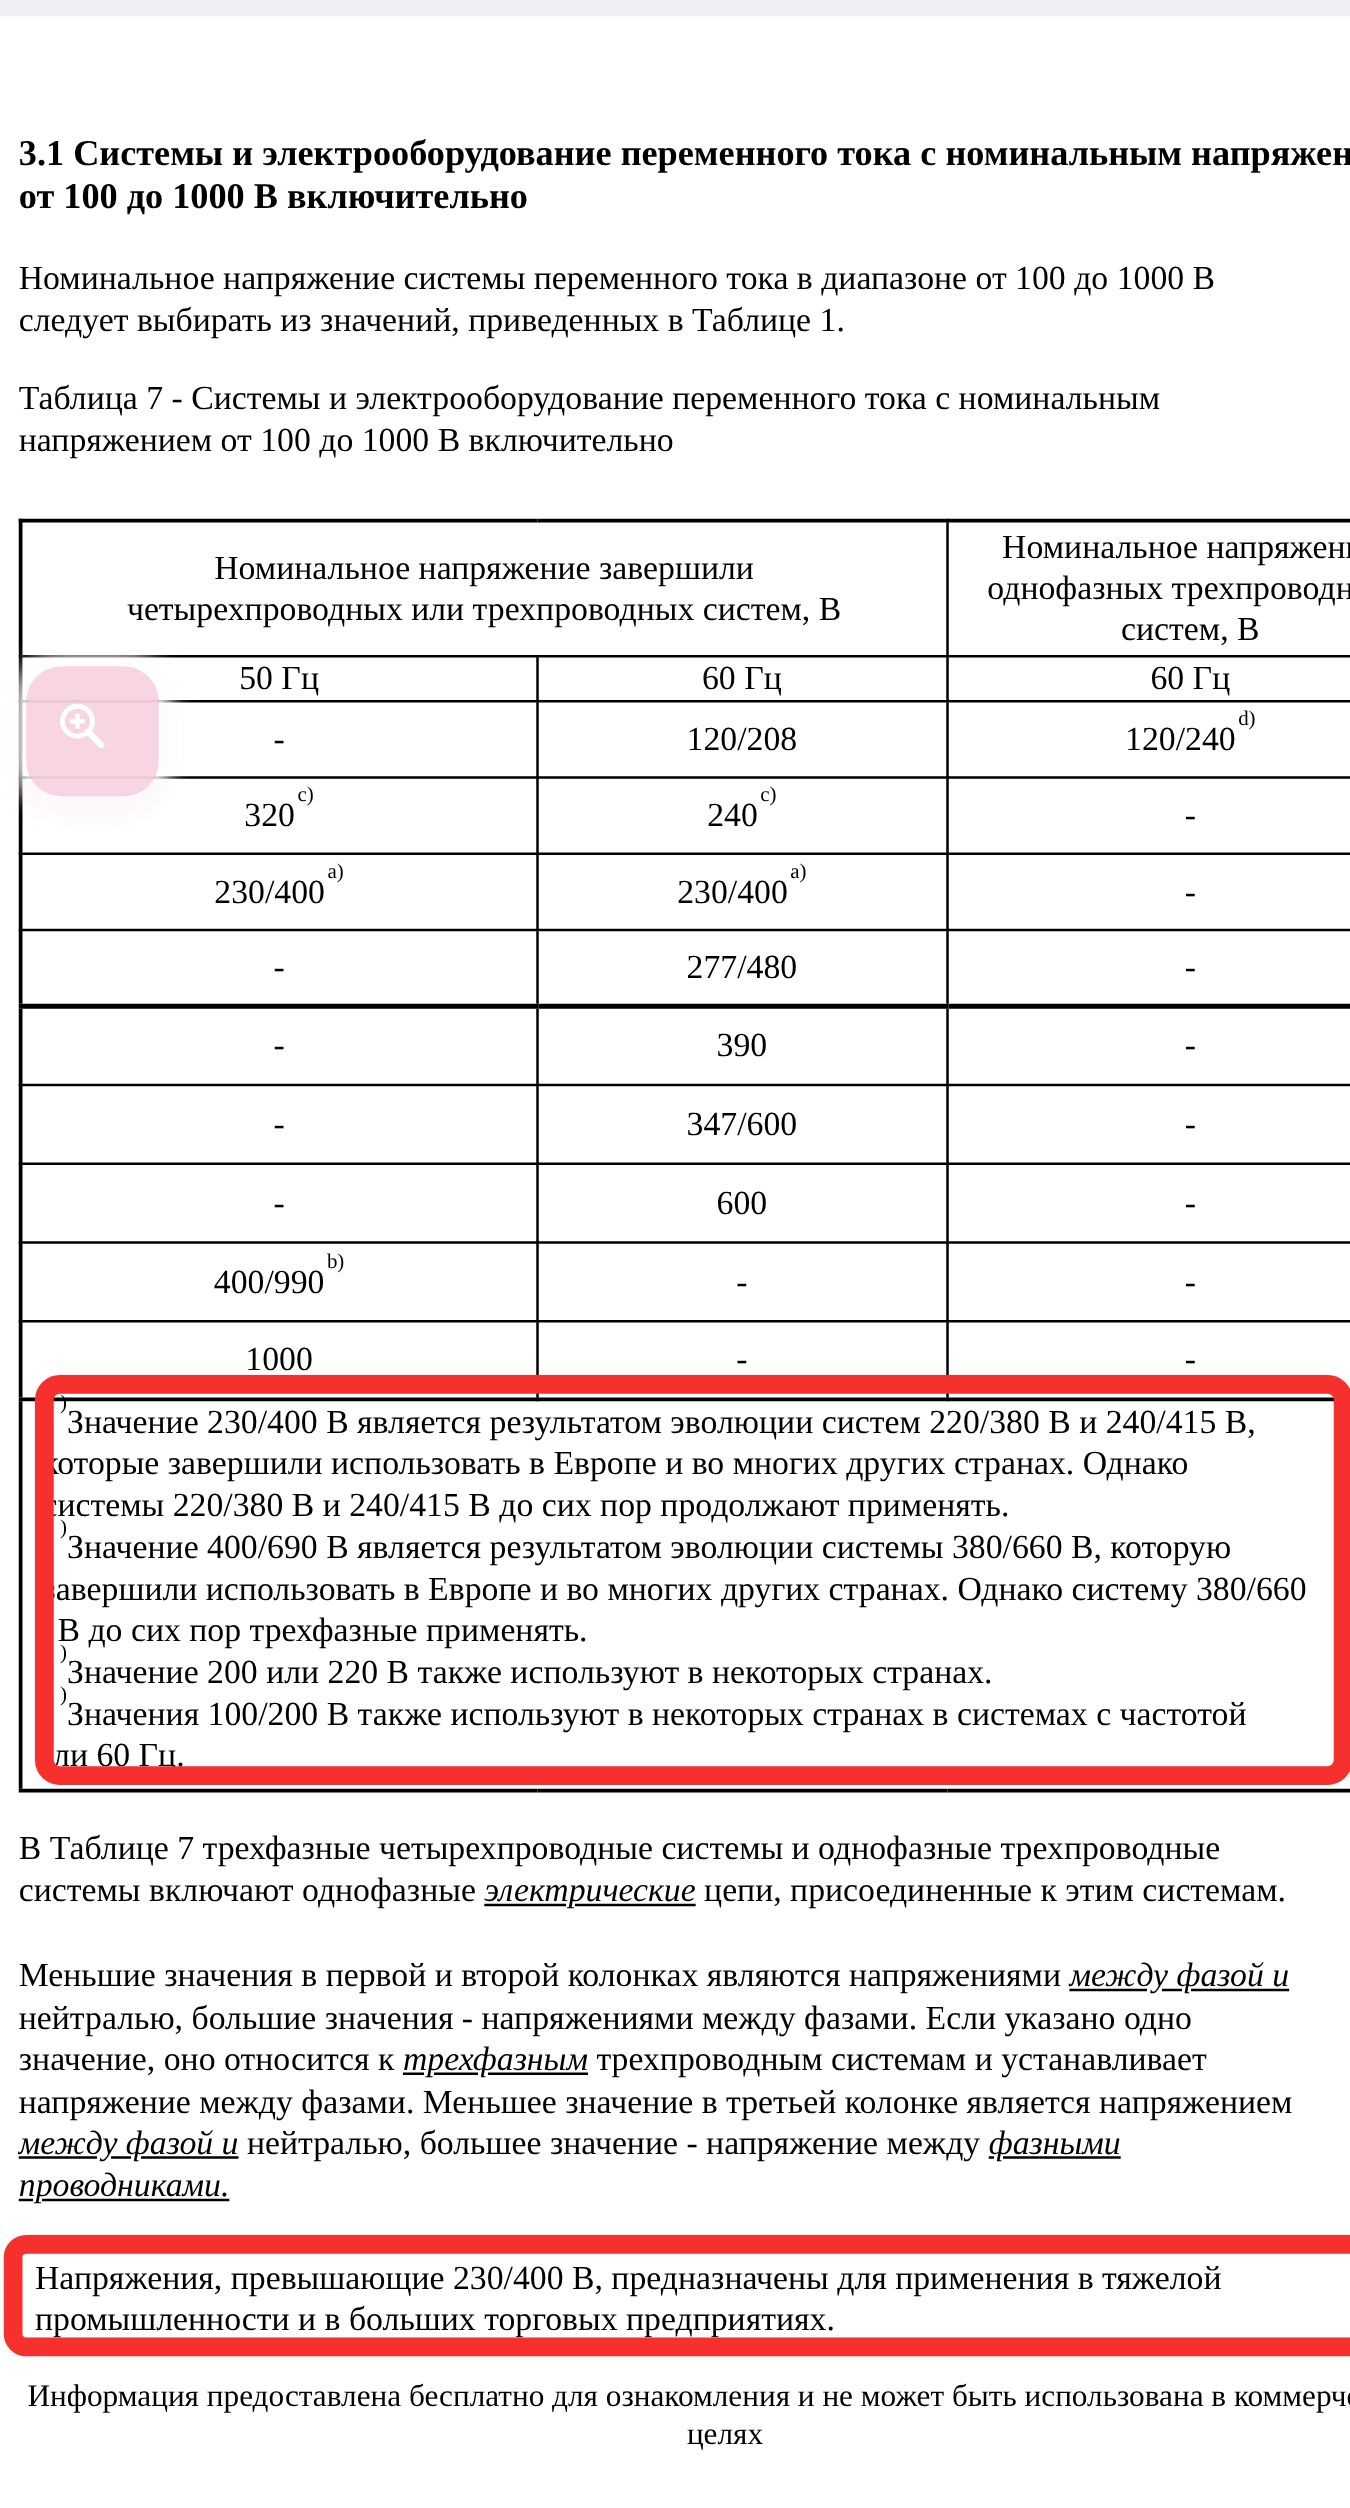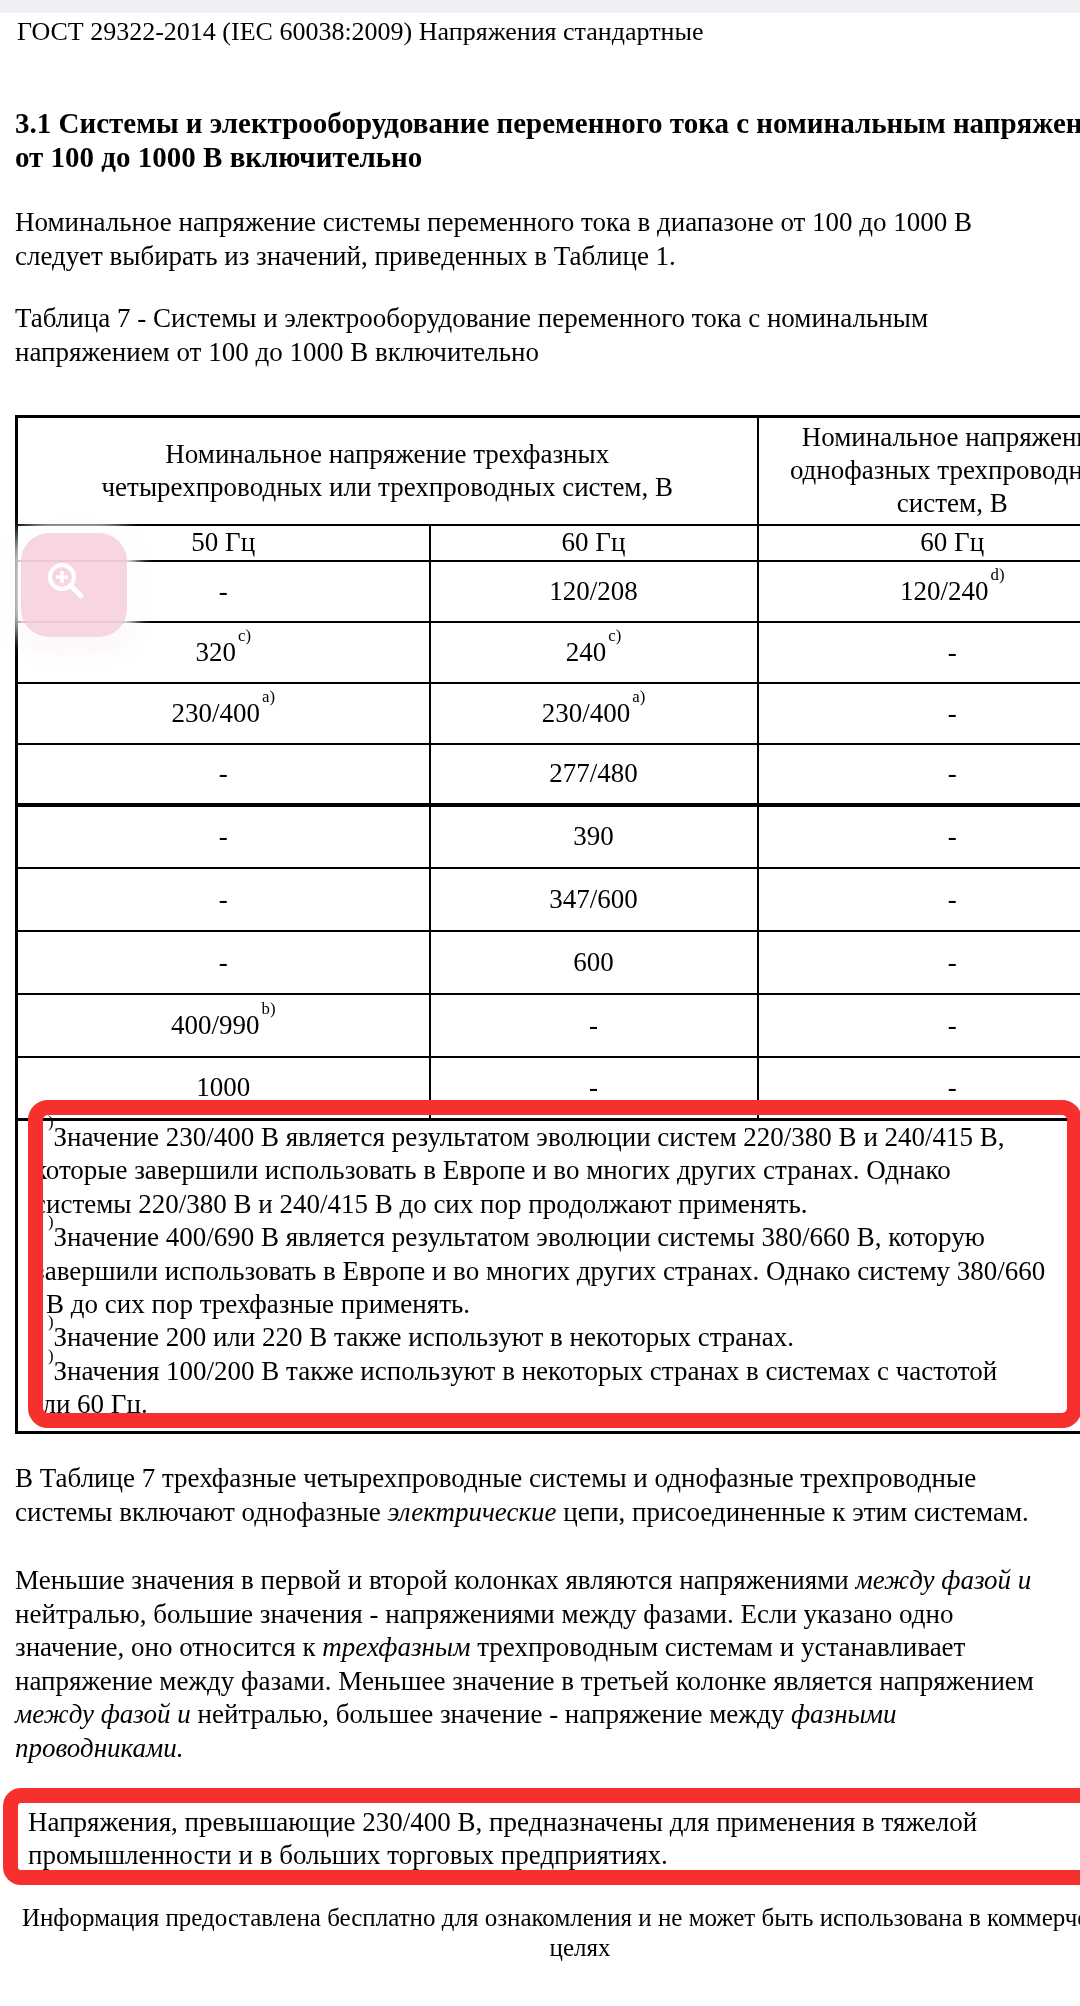--- a/index.html
+++ b/index.html
@@ -7,21 +7,21 @@
         font-family:"Liberation Serif",serif;color:#000;}
   .topbar{position:absolute;left:0;top:0;width:1080px;height:13px;background:#edeff3;}
   .doc-header{position:absolute;left:17px;top:17px;font-size:26px;white-space:nowrap;}
   .heading{position:absolute;left:15px;top:106px;width:1160px;font-size:29px;font-weight:bold;line-height:34px;}
   .tblock{position:absolute;left:15px;width:1160px;font-size:27px;line-height:33.5px;}
   #para1{top:206px;}
   #caption{top:302px;}
   #para3{top:1462px;}
   #para4{top:1564px;}
   .tl{white-space:nowrap;}
-  em{font-style:italic;}
+  em{font-style:italic;text-decoration:underline;}
   sup{font-size:0.62em;position:relative;top:-0.55em;margin-left:2px;line-height:0;}
 
   
   table.volt{position:absolute;left:15px;top:415px;width:1131px;border-collapse:collapse;
              table-layout:fixed;font-size:27px;border:3px solid #000;}
   table.volt td,table.volt th{border:2px solid #000;text-align:center;vertical-align:middle;
              padding:0;font-weight:normal;overflow:visible;}
   tr.hdr1{height:108px;}
   tr.hdr2{height:36px;}
   tr.fnrow td{height:310px;border-top:3px solid #000;border-bottom:3px solid #000;}
@@ -46,21 +46,20 @@
             cursor:pointer;}
   .zoom-btn svg{position:absolute;left:22px;top:26px;}
 </style>
 </head>
 <body>
 
 <div class="page">
 
   <div class="topbar"></div>
 
-  <div class="doc-header">ГОСТ 29322-2014 (IEC 60038:2009) Напряжения стандартные</div>
 
   <div class="heading">
       <div class="tl"><span>3.1 Системы и электрооборудование переменного тока с номинальным напряжением</span></div>
       <div class="tl"><span>от 100 до 1000 В включительно</span></div>
     </div>
 
   <div class="tblock" id="para1">
       <div class="tl"><span>Номинальное напряжение системы переменного тока в диапазоне от 100 до 1000 В</span></div>
       <div class="tl"><span>следует выбирать из значений, приведенных в Таблице 1.</span></div>
     </div>
@@ -72,21 +71,21 @@
 
   <table class="volt">
     <colgroup>
         <col style="width:413px">
         <col style="width:328px">
         <col style="width:390px">
       </colgroup>
     <thead>
       <tr class="hdr1">
         <th colspan="2">
-            <div class="tl"><span>Номинальное напряжение трехфазных</span></div>
+            <div class="tl"><span>Номинальное напряжение завершили</span></div>
             <div class="tl"><span>четырехпроводных или трехпроводных систем, В</span></div>
           </th>
         <th>
             <div class="tl"><span>Номинальное напряжение</span></div>
             <div class="tl"><span>однофазных трехпроводных</span></div>
             <div class="tl"><span>систем, В</span></div>
           </th>
       </tr>
       <tr class="hdr2">
         <td>50 Гц</td>

